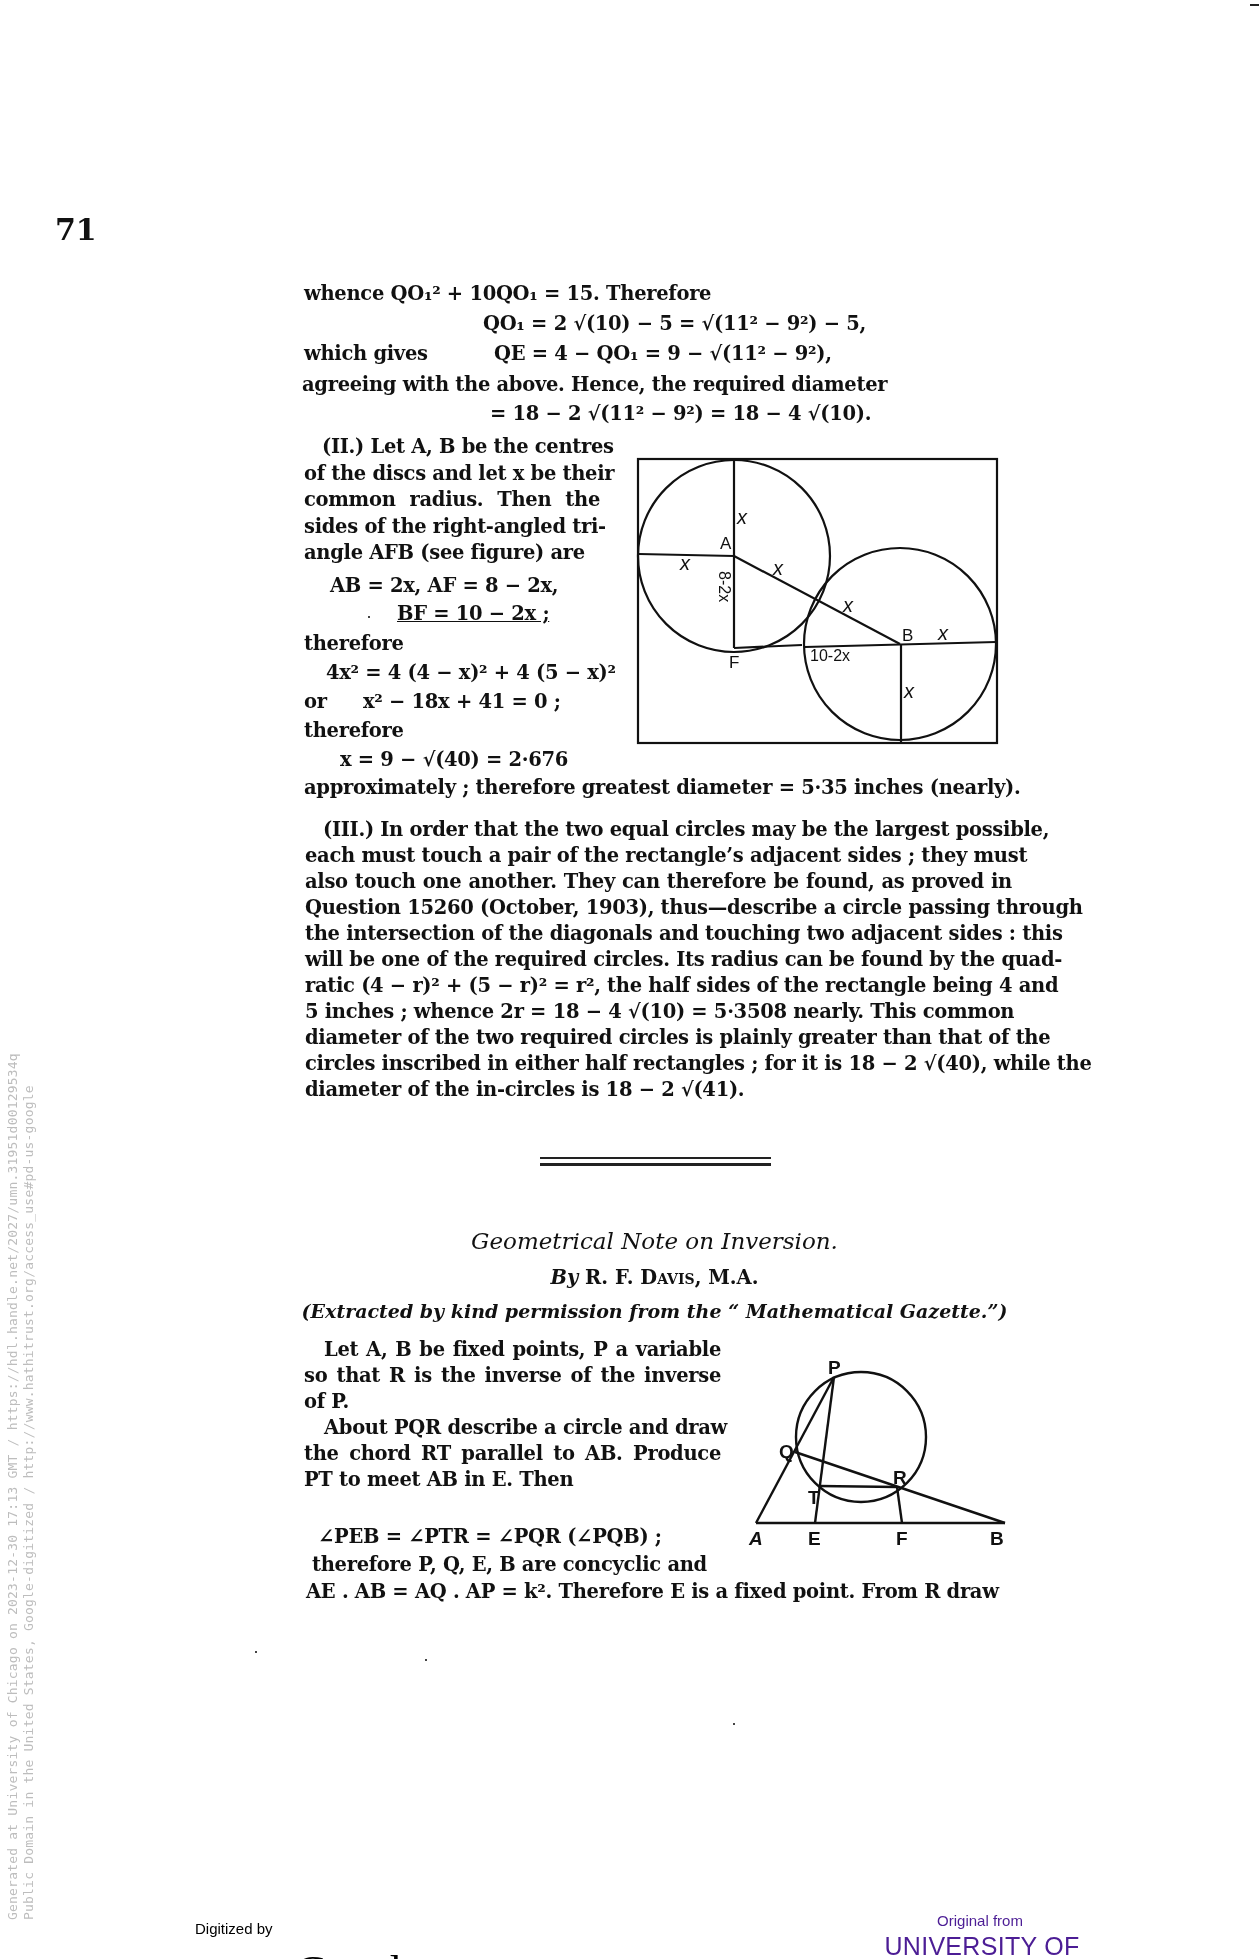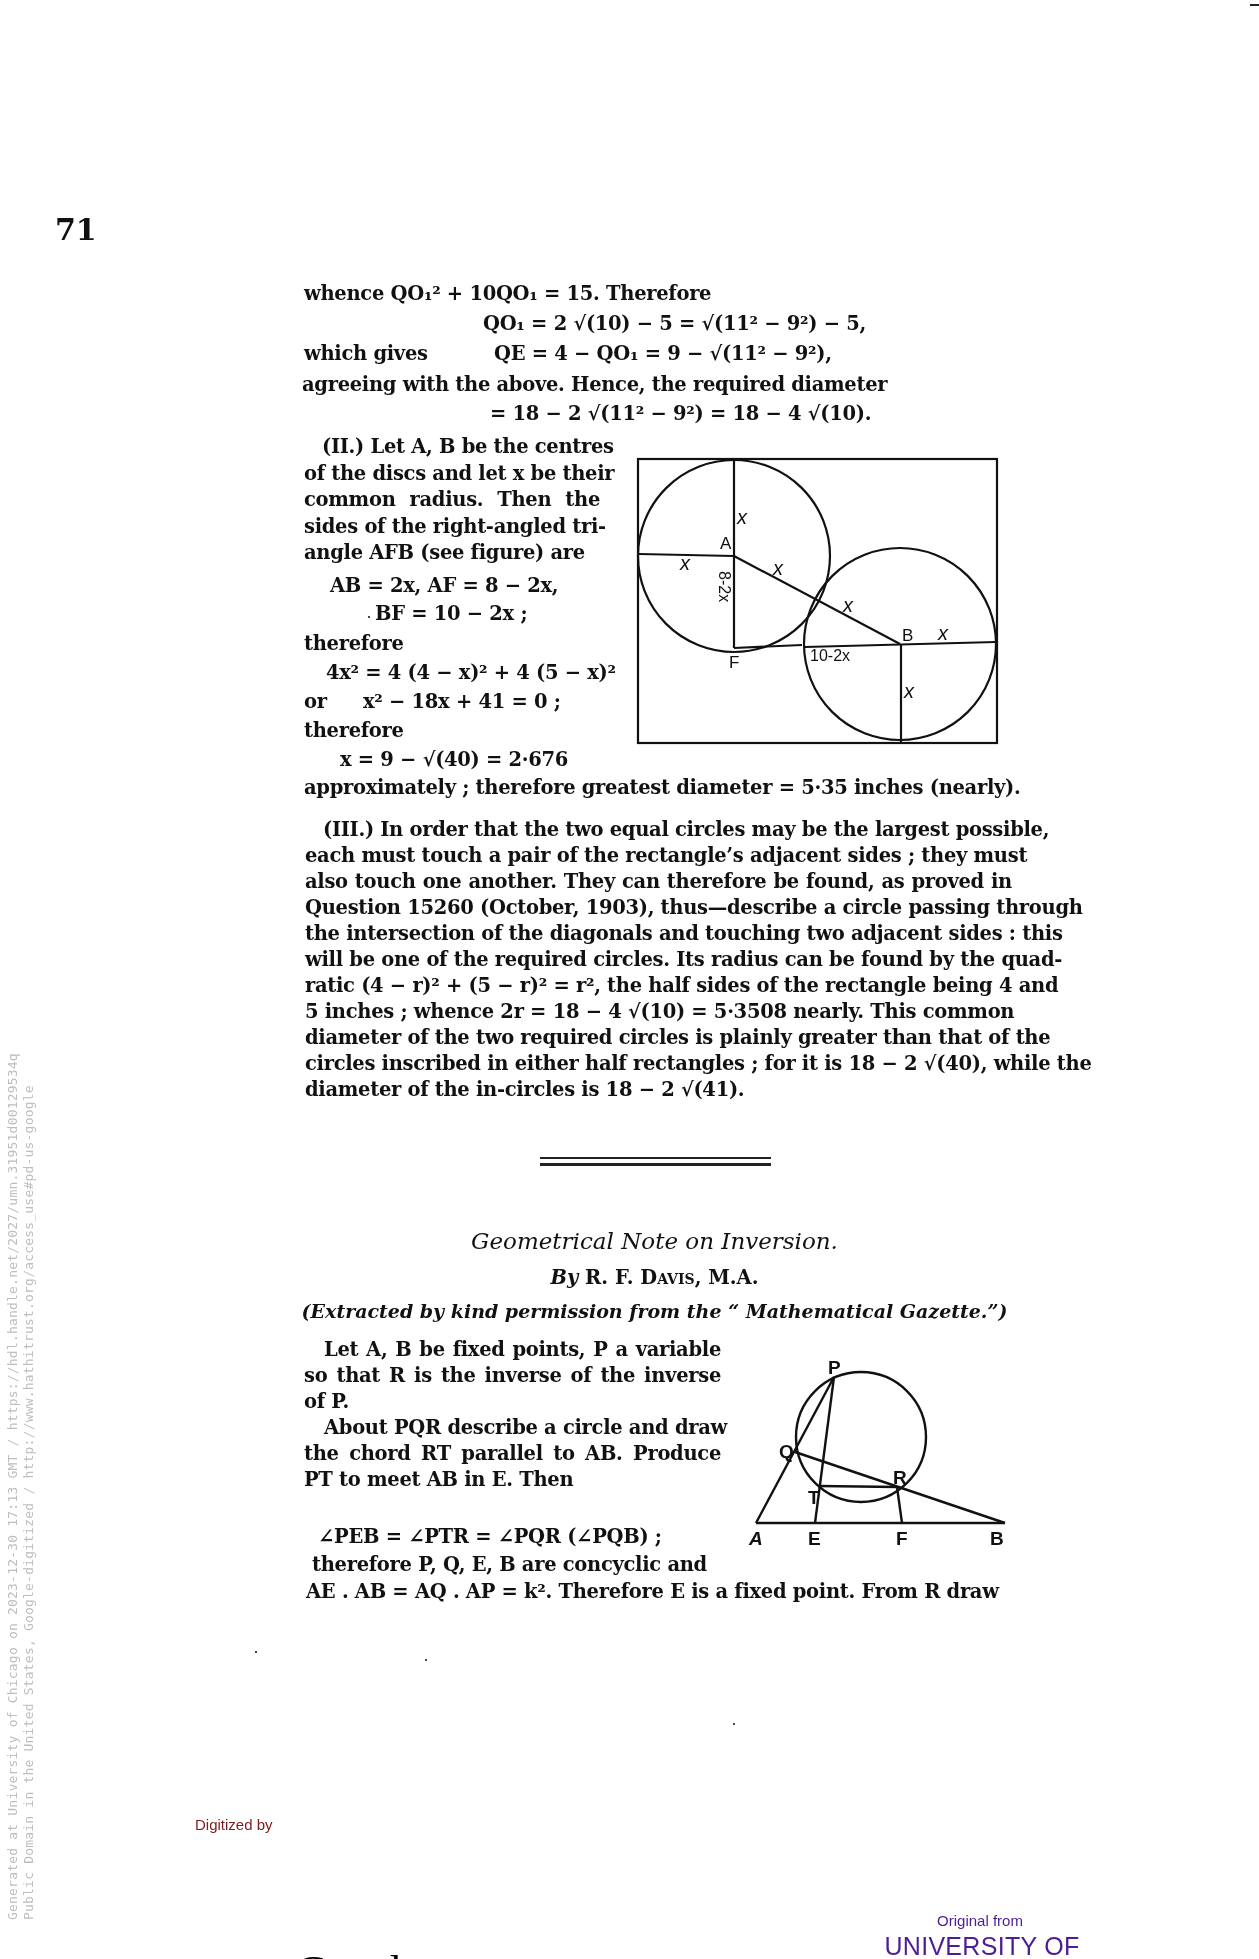--- a/index.html
+++ b/index.html
@@ -21,21 +21,21 @@
   .title-italic { left: 0; width: 1259px; text-align: center; top: 1228px; font-size: 23px; font-style: italic; font-weight: normal; padding-left: 50px; box-sizing: border-box; }
   .byline { left: 0; width: 1259px; text-align: center; top: 1266px; font-size: 19.5px; font-weight: bold; padding-left: 50px; box-sizing: border-box; }
   .byline .sc { font-variant: small-caps; }
   .extract { left: 0; width: 1259px; text-align: center; top: 1300px; font-size: 19px; font-weight: bold; padding-left: 50px; box-sizing: border-box; }
   .rule { left: 540px; width: 231px; height: 2px; background: #222; }
   .watermark {
     transform-origin: 0 0; transform: rotate(-90deg);
     font-family: "DejaVu Sans Mono", "Liberation Mono", monospace;
     font-size: 13px; color: #bdbdbd; white-space: nowrap; letter-spacing: 0.2px;
   }
-  .footer-google-small { left: 195px; top: 1816px; font-family: "Liberation Sans", sans-serif; font-size: 15px; color: #7f1d1d; }
+  .footer-google-small { left: 195px; top: 1920px; font-family: "Liberation Sans", sans-serif; font-size: 15px; color: #000000; }
   .footer-google-logo { left: 296px; top: 1898px; font-family: "Liberation Serif", serif; font-size: 44px; color: #000000; letter-spacing: -1px; margin-top: 48px; }
   .footer-orig { left: 860px; width: 240px; text-align: center; font-family: "Liberation Sans", sans-serif; color: #4c1d95; }
   .footer-orig.a { top: 1912px; font-size: 15px; }
   .footer-orig.b { top: 1932px; font-size: 25px; left: 832px; width: 300px; letter-spacing: 0.3px; }
   svg text { font-family: "Liberation Sans", sans-serif; }
 </style>
 </head>
 <body>
 
 <div class="abs" style="left:1250px;top:4px;width:9px;height:2px;background:#222;"></div>
@@ -50,21 +50,21 @@
 <div class="abs txt" style="left:490px;top:401px;">= 18 − 2 √(11² − 9²) = 18 − 4 √(10).</div>
 
 <div class="abs txt col-left" style="top:434px;">
   <span class="line j" style="padding-left:18px;">(II.) Let A, B be the centres</span>
   <span class="line j">of the discs and let x be their</span>
   <span class="line j">common radius.  Then the</span>
   <span class="line j">sides of the right-angled tri-</span>
   <span class="line">angle AFB (see figure) are</span>
 </div>
 <div class="abs txt" style="left:330px;top:573px;">AB = 2x,   AF = 8 − 2x,</div>
-<div class="abs txt" style="left:375px;top:601px;">BF = 10 − 2x ;</div>
+<div class="abs txt" style="left:397px;top:601px;text-decoration:underline;">BF = 10 − 2x ;</div>
 <div class="abs txt" style="left:304px;top:631px;">therefore</div>
 <div class="abs txt" style="left:326px;top:660px;">4x² = 4 (4 − x)² + 4 (5 − x)²</div>
 <div class="abs txt" style="left:304px;top:689px;">or</div>
 <div class="abs txt" style="left:363px;top:689px;">x² − 18x + 41 = 0 ;</div>
 <div class="abs txt" style="left:304px;top:718px;">therefore</div>
 <div class="abs txt" style="left:340px;top:747px;">x = 9 − √(40) = 2·676</div>
 <div class="abs txt" style="left:304px;top:775px;">approximately ; therefore greatest diameter = 5·35 inches (nearly).</div>
 
 <svg class="abs" style="left:620px;top:440px;" width="400" height="320" viewBox="620 440 400 320">
   <g stroke="#111" stroke-width="2.2" fill="none">

